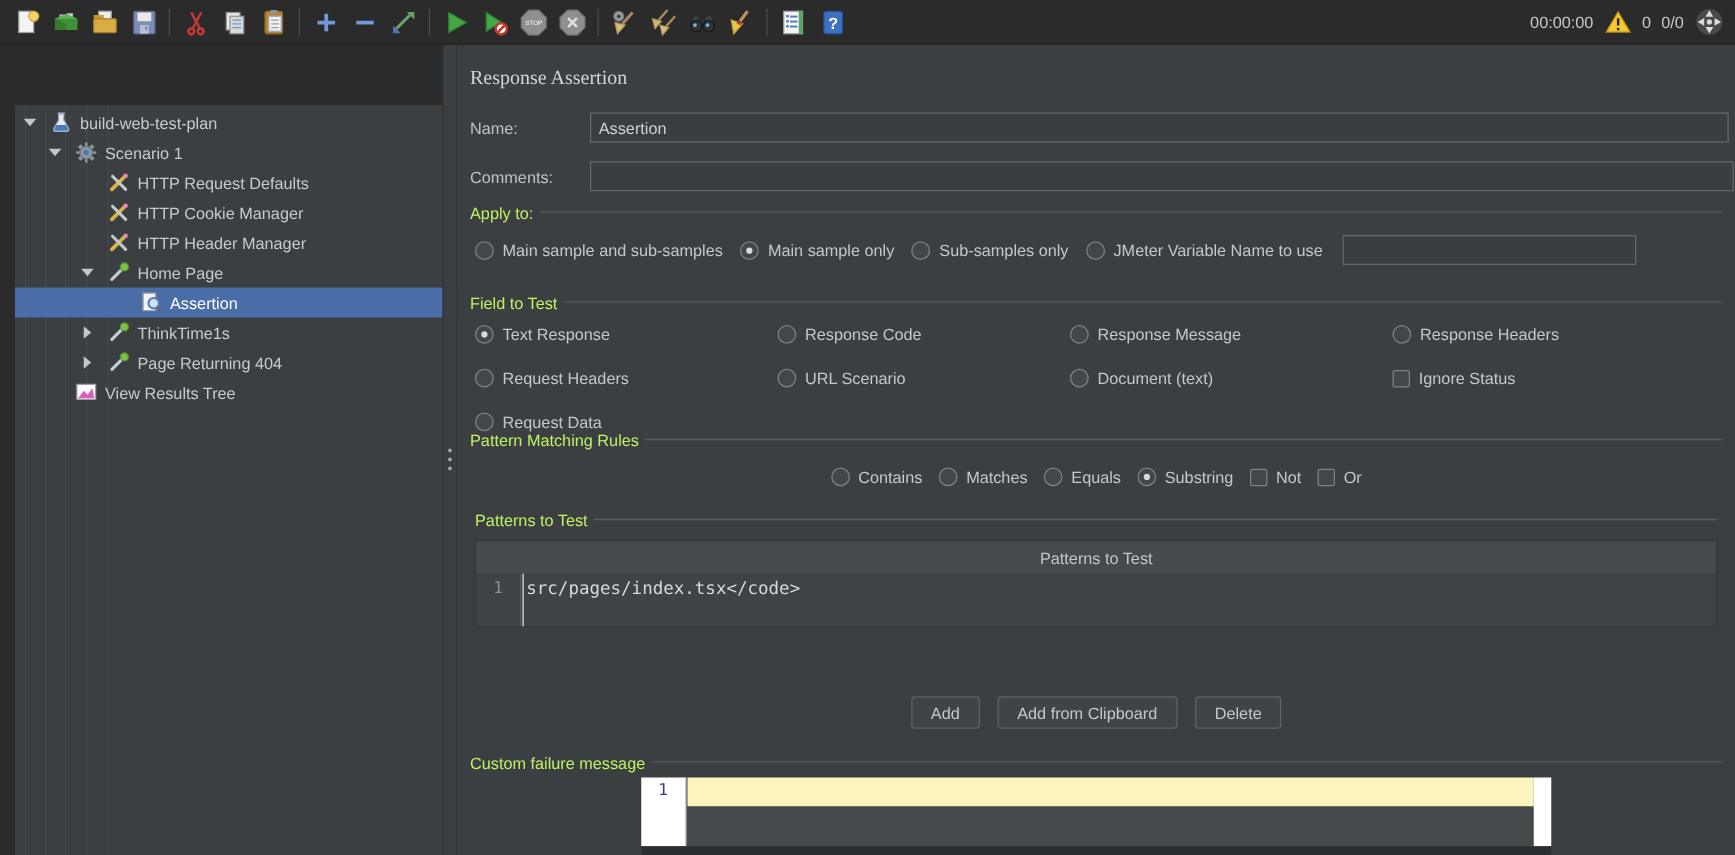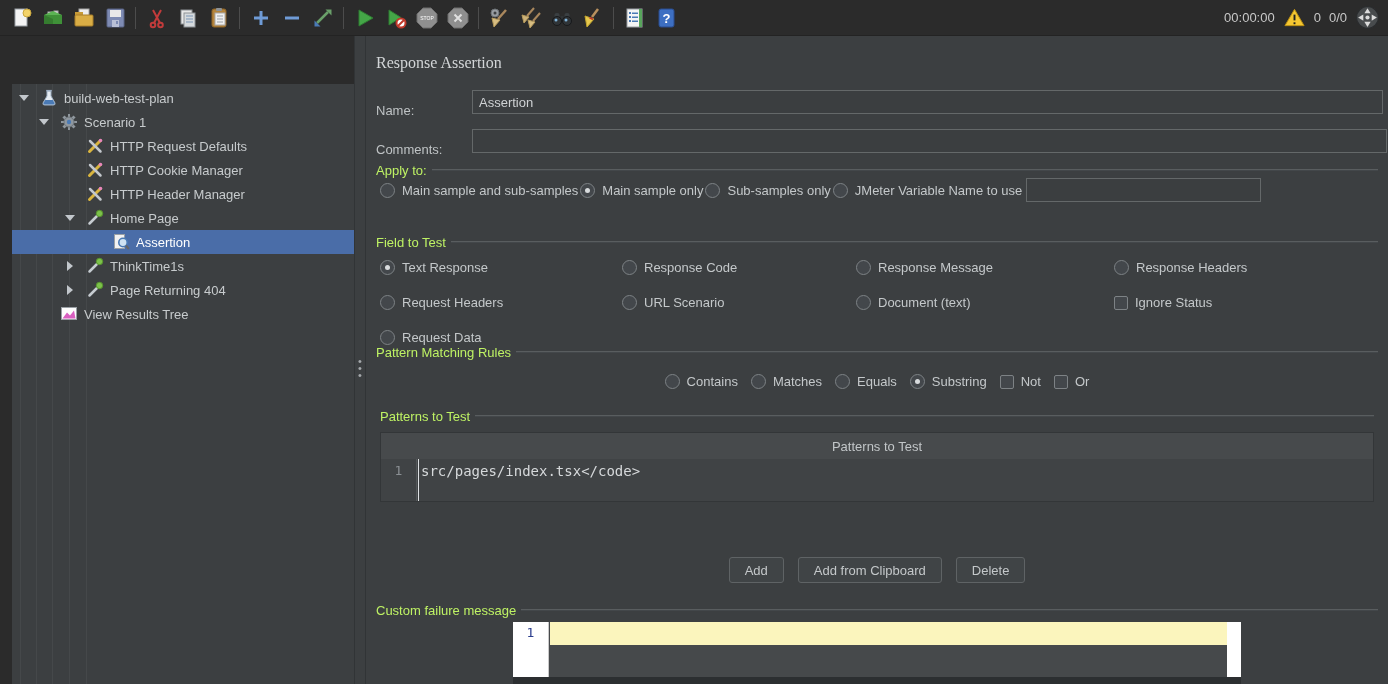--- a/index.html
+++ b/index.html
@@ -35,38 +35,38 @@
   
   .splitter { position:absolute; left:354px; top:36px; width:12px; bottom:0; background:#3c3f41;
               border-left:1px solid #313436; border-right:1px solid #313436; }
   .grip { position:absolute; left:0; right:0; top:322px; text-align:center; color:#a5a9ac;
           font-size:11px; line-height:7px; letter-spacing:0; }
 
   
   .main { position:absolute; left:366px; top:36px; right:0; bottom:0; background:#3c3f41; }
   .panel-title { position:absolute; left:10px; top:18px; font-size:16px; color:#d2d5d7;font-family:Liberation Serif, serif; }
 
-  .frow { position:absolute; left:10px; height:40px; display:flex; align-items:center; }
+  .frow { position:absolute; left:10px; height:24px; display:flex; align-items:center; }
   .frow label { color:#bfc3c5; }
   .tfield { background:#3b3e40; border:1px solid #646869; color:#cfd2d4; height:24px;
             padding:0 6px; font-family:"Liberation Sans", sans-serif; font-size:13px; outline:none; }
   .name-input { position:absolute; left:96px; top:0; width:911px; }
   .comments-input { position:absolute; left:96px; top:0; width:915px; }
 
   .group { position:absolute; left:10px; right:10px; }
   .legend { display:flex; align-items:center; height:16px; }
   .legend .gt { color:#bef264; padding-right:5px; white-space:nowrap; }
   .legend .gl { flex:1; height:2px; border-top:1px solid #595d5f; border-bottom:1px solid #43474a; }
 
   .opt { display:flex; align-items:center; gap:7px; white-space:nowrap; color:#c4c8ca; }
   .radio { width:15px; height:15px; border-radius:50%; border:1px solid #7d8285; background:#43474b; position:relative; flex:0 0 15px; }
   .radio.sel::after { content:''; position:absolute; inset:4px; border-radius:50%; background:#d8dbdd; }
   .checkbox { width:14px; height:14px; border-radius:2px; border:1px solid #7d8285; background:#43474b; flex:0 0 14px; }
 
-  .apply-row { display:flex; align-items:center; gap:2px; padding-left:4px; }
+  .apply-row { display:flex; align-items:center; gap:14px; margin-top:10px; padding-left:4px; }
   .var-input { width:235px; margin-left:2px; }
 
   .ftt-grid { display:grid; grid-template-columns:242px 234px 258px 240px; row-gap:20px; margin-top:10px; padding-left:4px; }
 
   .pmr-row { display:flex; align-items:center; justify-content:center; gap:13px; margin-top:14px; }
 
   .ptable { margin-top:8px; border:1px solid #333638; }
   .pt-header { height:26px; background:#474a4c; color:#c2c6c8; display:flex; align-items:center; justify-content:center; }
   .pt-body { position:relative; height:42px; background:#404345; }
   .pt-gutter { position:absolute; left:0; top:0; bottom:0; width:36px; border-right:1px solid #55595b;

